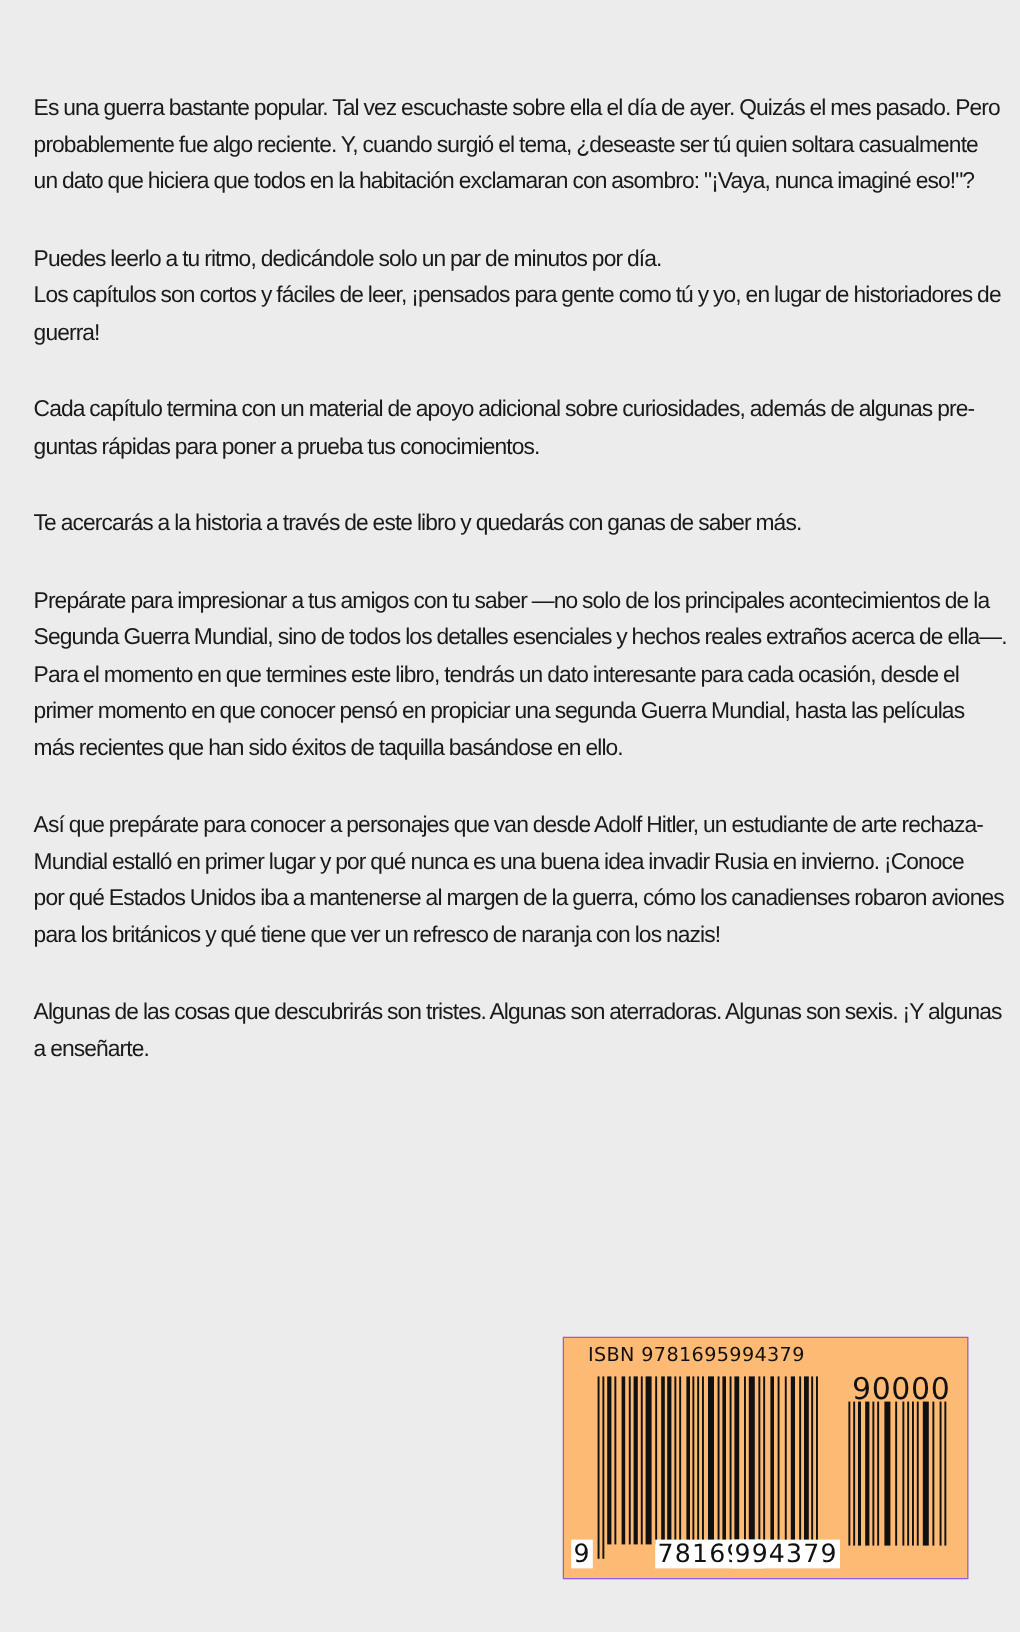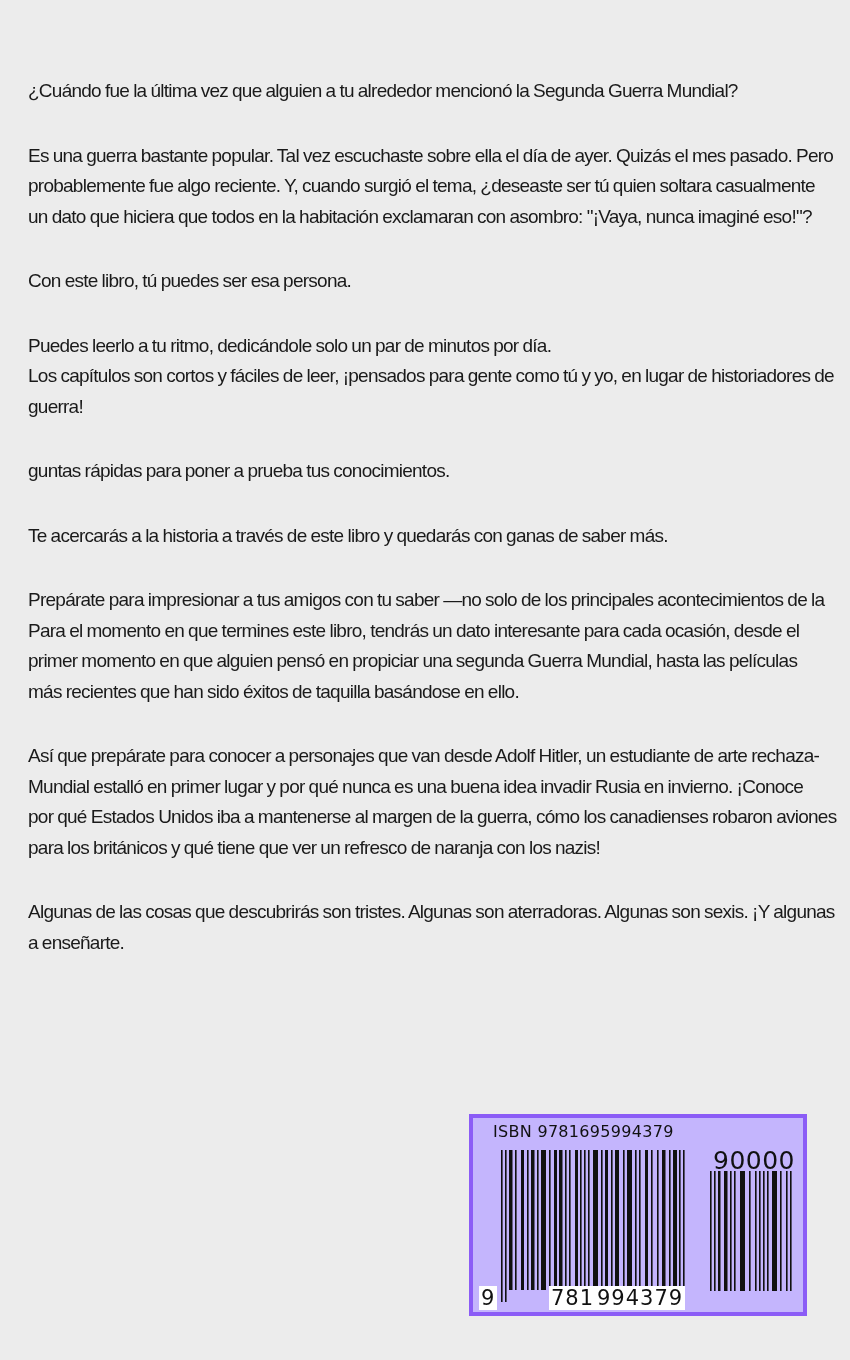--- a/index.html
+++ b/index.html
@@ -6,57 +6,53 @@
   body {
     width:850px; height:1360px; background:#ececec; position:relative; overflow:hidden;
     font-family:"Liberation Sans", sans-serif; color:#1a1a1a;
   }
   .text-block { position:absolute; left:28px; top:76px; width:800px; }
   .para { margin:0; font-size:19px; line-height:30.5px; letter-spacing:-0.75px; word-spacing:-0.5px; }
   .para + .para { margin-top:34px; }
   .line { display:block; white-space:nowrap; }
   .barcode-box {
     position:absolute; left:469px; top:1114px; width:338px; height:202px;
-    background:#c4b5fd; border:4px solid #8b5cf6; box-sizing:border-box;
+    background:#fdba74; border:1px solid #8b5cf6; box-sizing:border-box;
   }
   .isbn-label { position:absolute; left:20px; top:4px; font-family:"DejaVu Sans", sans-serif; font-size:16px; letter-spacing:0.3px; color:#111; }
   .addon-label { position:absolute; left:240px; top:28px; font-family:"DejaVu Sans", sans-serif; font-size:25px; letter-spacing:0.5px; color:#111; }
   .digit { position:absolute; font-family:"DejaVu Sans", sans-serif; font-size:21px; letter-spacing:1px; color:#111; top:168px; background:#fff; padding:0 2px; }
   svg.bars { position:absolute; left:0; top:0; }
 </style>
 </head>
 <body>
 
 <div class="text-block">
   <p class="para">
-    <span class="line">¿Cuándo fue la última vez que alguien a tu alrededor mencionó la Segunda Guerra Mundial?</span>
-  </p>
-  <p class="para">
     <span class="line">Es una guerra bastante popular. Tal vez escuchaste sobre ella el día de ayer. Quizás el mes pasado. Pero</span>
     <span class="line">probablemente fue algo reciente. Y, cuando surgió el tema, ¿deseaste ser tú quien soltara casualmente</span>
     <span class="line">un dato que hiciera que todos en la habitación exclamaran con asombro: "¡Vaya, nunca imaginé eso!"?</span>
-  </p>
-  <p class="para">
-    <span class="line">Con este libro, tú puedes ser esa persona.</span>
   </p>
   <p class="para">
     <span class="line">Puedes leerlo a tu ritmo, dedicándole solo un par de minutos por día.</span>
     <span class="line">Los capítulos son cortos y fáciles de leer, ¡pensados para gente como tú y yo, en lugar de historiadores de</span>
     <span class="line">guerra!</span>
   </p>
   <p class="para">
+    <span class="line">Cada capítulo termina con un material de apoyo adicional sobre curiosidades, además de algunas pre-</span>
     <span class="line">guntas rápidas para poner a prueba tus conocimientos.</span>
   </p>
   <p class="para">
     <span class="line">Te acercarás a la historia a través de este libro y quedarás con ganas de saber más.</span>
   </p>
   <p class="para">
     <span class="line">Prepárate para impresionar a tus amigos con tu saber —no solo de los principales acontecimientos de la</span>
+    <span class="line">Segunda Guerra Mundial, sino de todos los detalles esenciales y hechos reales extraños acerca de ella—.</span>
     <span class="line">Para el momento en que termines este libro, tendrás un dato interesante para cada ocasión, desde el</span>
-    <span class="line">primer momento en que alguien pensó en propiciar una segunda Guerra Mundial, hasta las películas</span>
+    <span class="line">primer momento en que conocer pensó en propiciar una segunda Guerra Mundial, hasta las películas</span>
     <span class="line">más recientes que han sido éxitos de taquilla basándose en ello.</span>
   </p>
   <p class="para">
     <span class="line">Así que prepárate para conocer a personajes que van desde Adolf Hitler, un estudiante de arte rechaza-</span>
     <span class="line">Mundial estalló en primer lugar y por qué nunca es una buena idea invadir Rusia en invierno. ¡Conoce</span>
     <span class="line">por qué Estados Unidos iba a mantenerse al margen de la guerra, cómo los canadienses robaron aviones</span>
     <span class="line">para los británicos y qué tiene que ver un refresco de naranja con los nazis!</span>
   </p>
   <p class="para">
     <span class="line">Algunas de las cosas que descubrirás son tristes. Algunas son aterradoras. Algunas son sexis. ¡Y algunas</span>
@@ -119,14 +115,14 @@
       <rect x="299" y="53" width="5" height="120"></rect>
       <rect x="307" y="53" width="1.6" height="120"></rect>
       <rect x="313" y="53" width="1.6" height="120"></rect>
       <rect x="317" y="53" width="1.6" height="120"></rect>
     </g>
   </svg>
   <div class="isbn-label">ISBN 9781695994379</div>
   <div class="addon-label">90000</div>
   <div class="digit" style="left:6px;">9</div>
   <div class="digit" style="left:40px;margin-left:36px;">781695</div>
-  <div class="digit" style="left:122px;">994379</div>
+  <div class="digit" style="left:140px;">994379</div>
 </div>
 
 </body></html>

